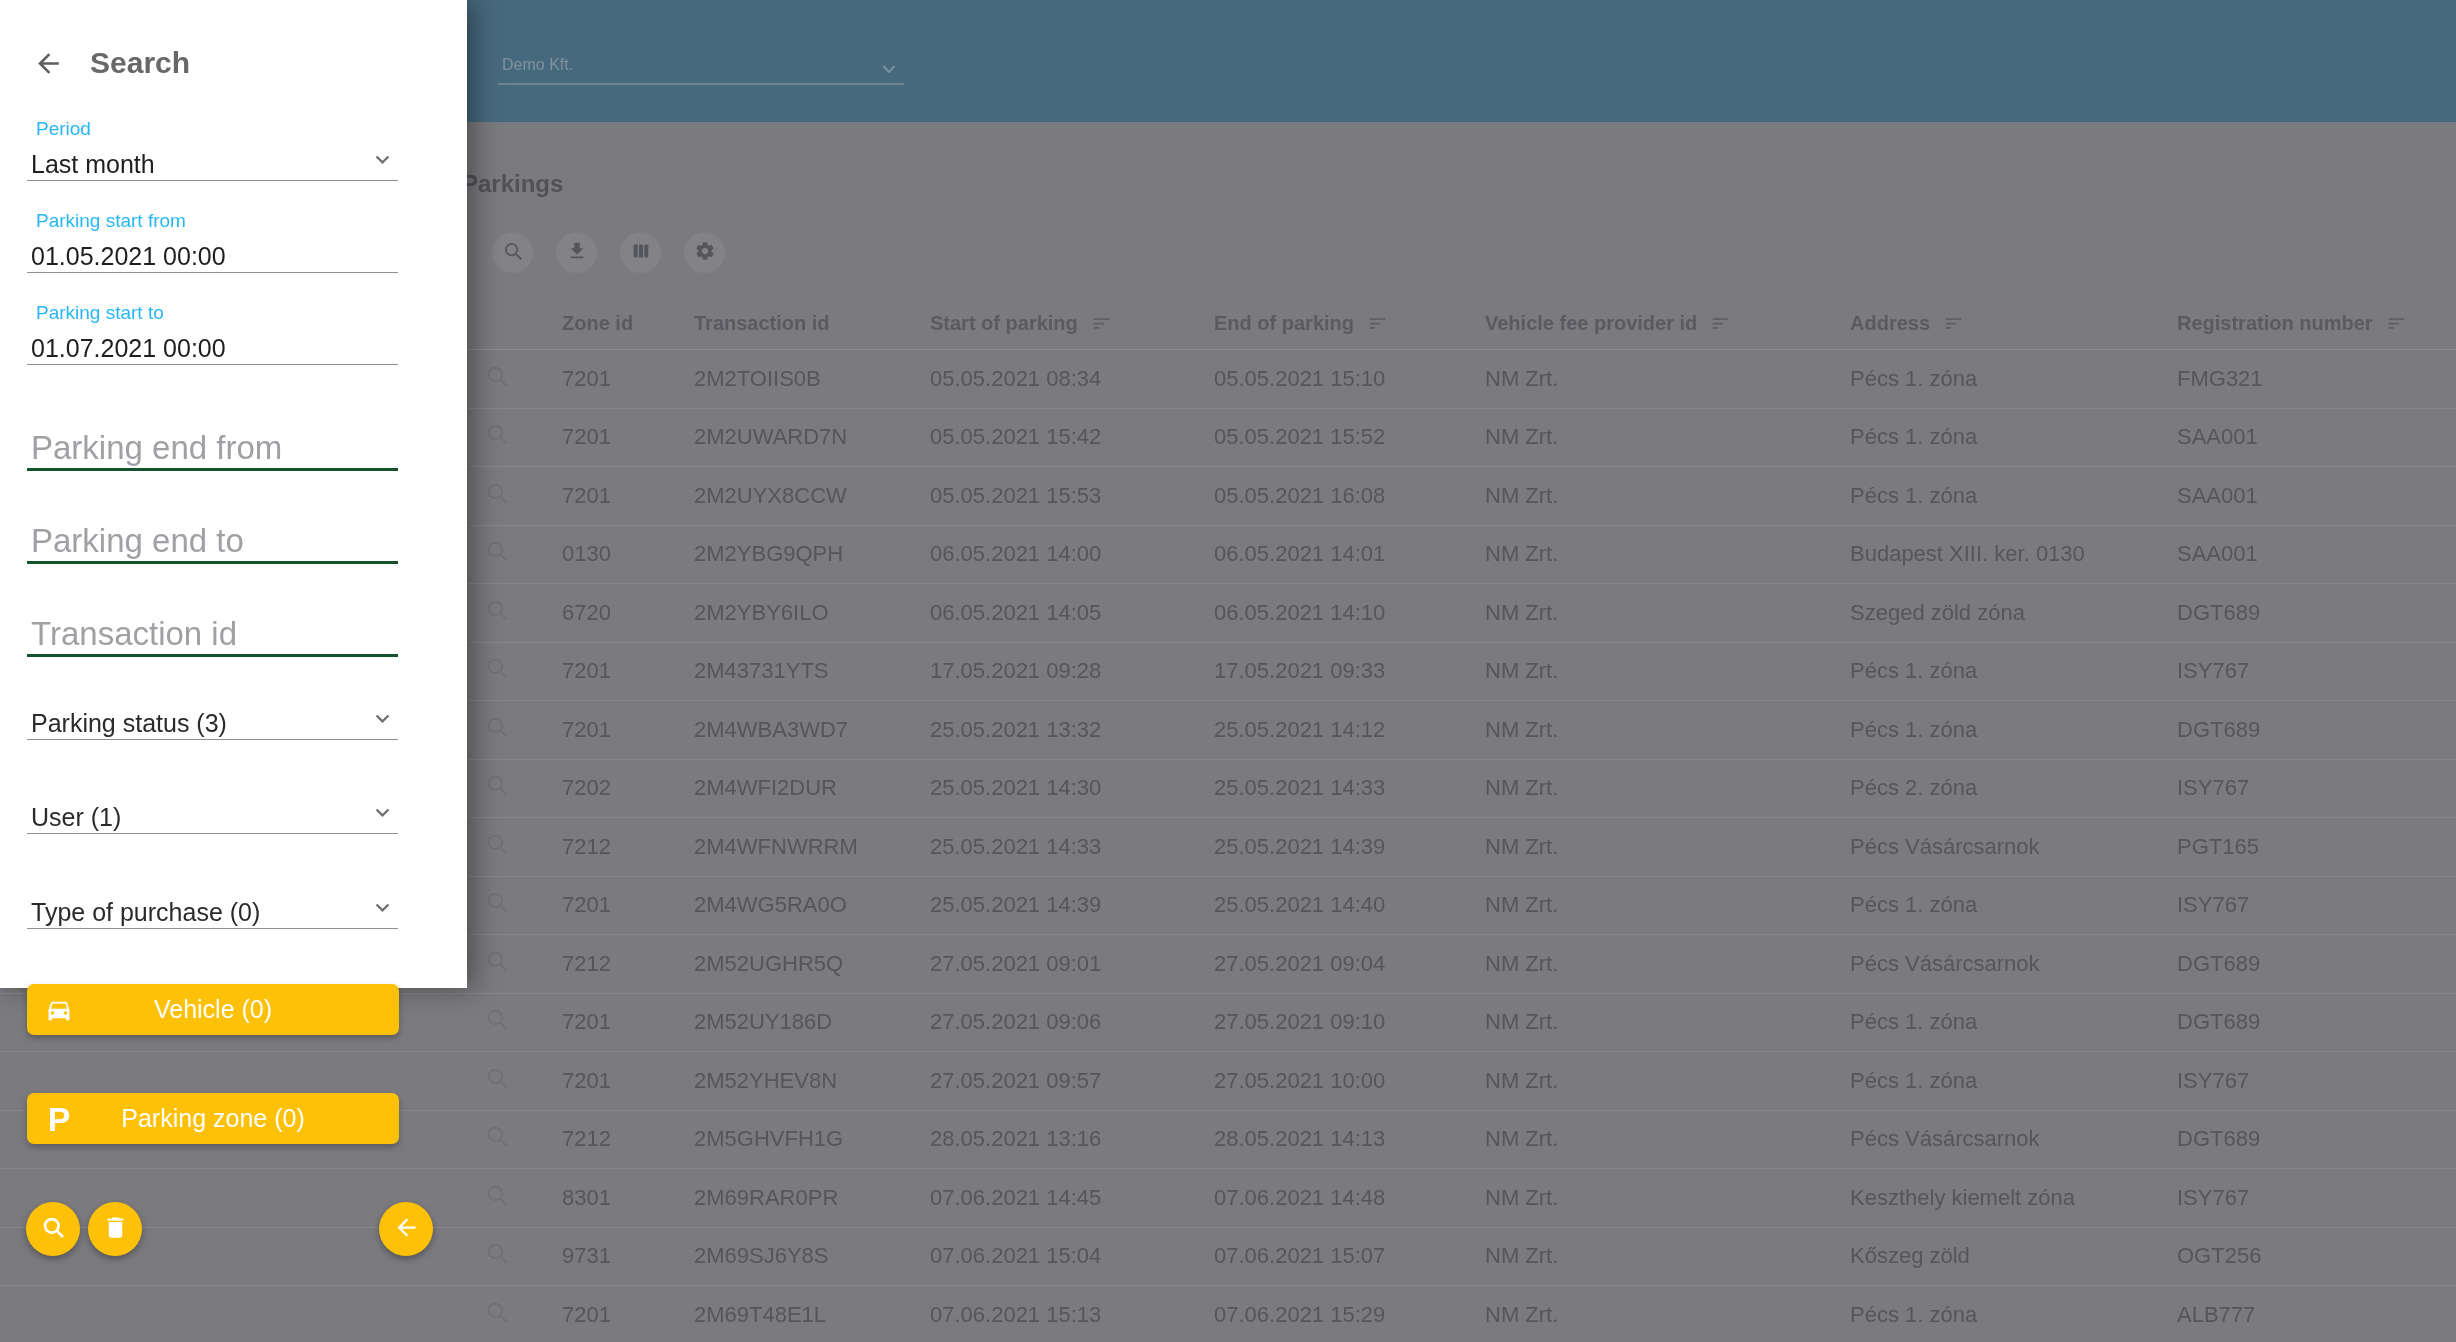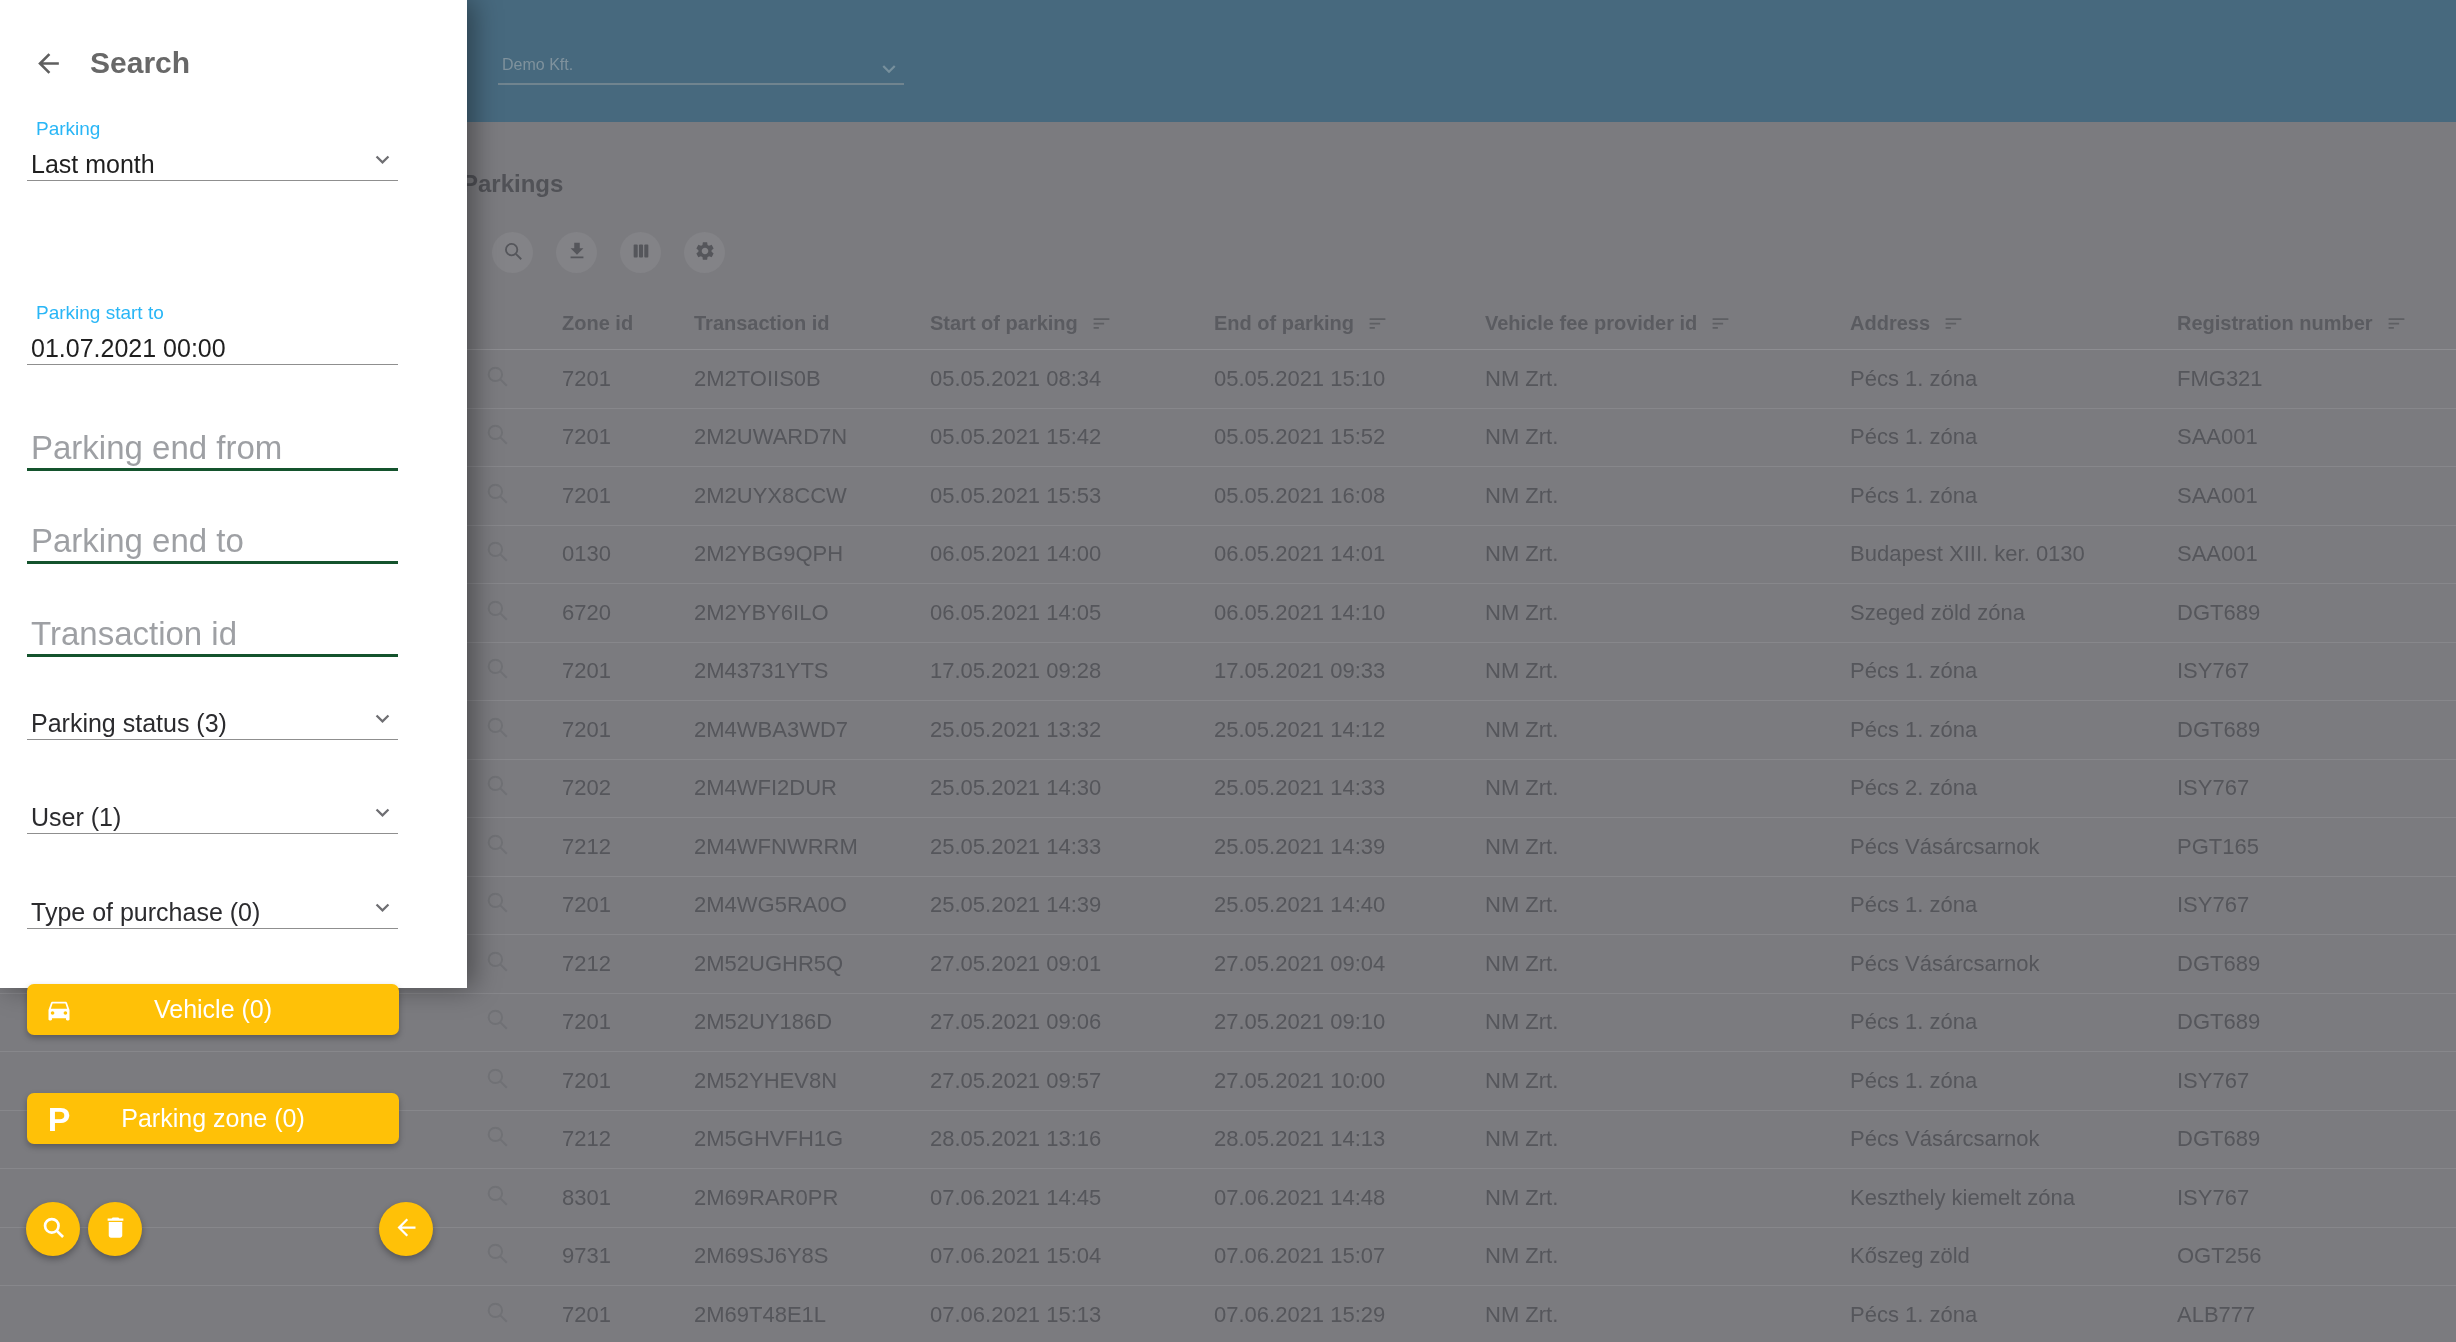--- a/index.html
+++ b/index.html
@@ -463,29 +463,33 @@
   <div class="drawer-head">
     <span class="back-arrow">
       <svg viewBox="0 0 24 24" fill="currentColor">
           <path d="M20 11H7.83l5.59-5.59L12 4l-8 8 8 8 1.41-1.41L7.83 13H20v-2z"></path>
         </svg>
     </span>
     <span class="drawer-title">Search</span>
   </div>
 
   <div class="fgroup rel" style="top:118px;">
-    <div class="flabel" style="color:#29B6F6;">Parking</div>
+    <div class="flabel" style="color:#29B6F6;">Period</div>
     <div class="fvalue">Last month</div>
     <span class="chev">
       <svg viewBox="0 0 24 24" fill="currentColor">
           <path d="M7.41 8.59 12 13.17l4.59-4.58L18 10l-6 6-6-6z"></path>
         </svg>
     </span>
   </div>
 
+  <div class="fgroup" style="top:210px;">
+    <div class="flabel" style="color:#29B6F6;">Parking start from</div>
+    <div class="fvalue">01.05.2021 00:00</div>
+  </div>
 
   <div class="fgroup" style="top:302px;">
     <div class="flabel" style="color:#29B6F6;">Parking start to</div>
     <div class="fvalue">01.07.2021 00:00</div>
   </div>
 
   <div class="fgroup" style="top:429px;">
     <input class="finput" type="text" placeholder="Parking end from" style="">
   </div>
 

